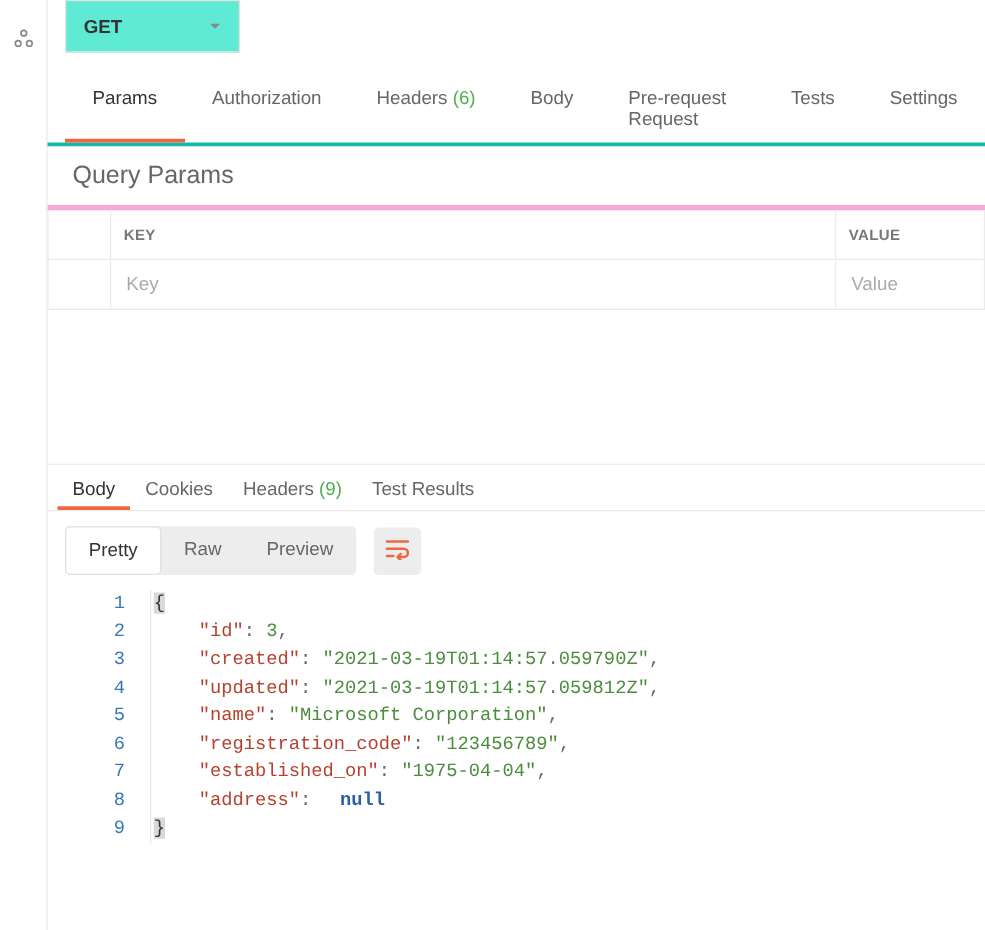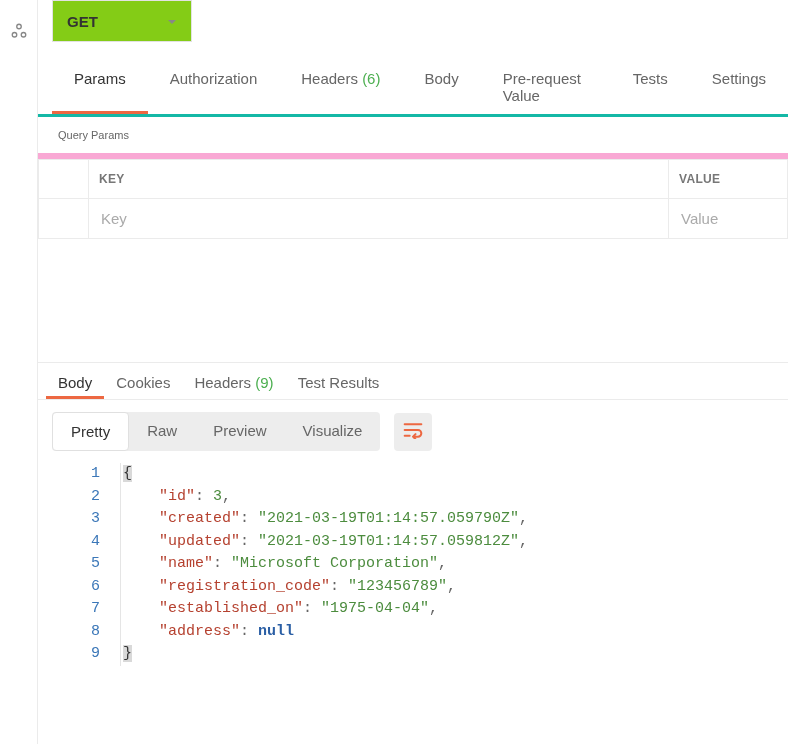--- a/index.html
+++ b/index.html
@@ -22,21 +22,21 @@
     padding-top: 22px;
   }
   .gutter svg { width: 18px; height: 18px; fill: none; stroke: #888; stroke-width: 1.8; }
   .main { flex: 1; display: flex; flex-direction: column; }
   .title-bar { padding: 9px 14px 14px 14px; }
   .title { font-size: 16px; font-weight: 600; color: #333; }
   .url-row { display: flex; padding: 0 0 0 14px; }
   .method-select {
     width: 140px;
     height: 42px;
-    background: #84cc16;
+    background: #5eead4;
     display: flex;
     align-items: center;
     padding: 0 14px;
     justify-content: space-between;
     font-weight: 600;
     font-size: 15px;
     color: #333;
     border: 1px solid #e2e2e2;
     cursor: pointer;
   }
@@ -67,23 +67,23 @@
     cursor: pointer;
   }
   .tab.active {
     color: #333;
     border-bottom: 3px solid #ed6842;
     padding-bottom: 7px;
   }
   .tab .count { color: #4caf50; }
   .section-title {
     padding: 12px 20px;
-    font-size: 11px;
-    color: #666;
-    border-bottom: 6px solid #f9a8d4;
+    font-size: 20px;
+    color: #666;
+    border-bottom: 4px solid #f9a8d4;
   }
   .params-table { width: 100%; border-collapse: collapse; }
   .params-table th {
     text-align: left;
     font-size: 12px;
     color: #777;
     font-weight: 600;
     padding: 12px 10px;
     border: 1px solid #ebebeb;
     letter-spacing: 0.3px;
@@ -176,21 +176,21 @@
     color: #3b77b8;
     user-select: none;
   }
   .ln-col div { height: 22.5px; }
   .code-col { flex: 1; border-left: 1px solid #e5e5e5; padding-left: 2px; }
   .code-col .line { height: 22.5px; white-space: pre; }
   .brace-hl { background: #d9d9d9; }
   .k { color: #b5412f; }
   .s { color: #4c8c3e; }
   .n { color: #4c8c3e; }
-  .nil { color: #2b5fa5; font-weight: 600; }
+  .nil { color: #2b5fa5; font-weight: 600; margin-left: 14px; }
   .punct { color: #666; }
 </style>
 </head>
 <body>
 
 <div class="app">
   <div class="gutter">
     <span>
       <svg viewBox="0 0 24 24">
           <circle cx="12" cy="6" r="3"></circle>
@@ -211,21 +211,21 @@
       </div>
     </div>
 
     <div class="tabs">
       <div class="tab active">Params</div>
       <div class="tab">Authorization</div>
       <div class="tab">
         <span>Headers</span>&nbsp;<span class="count">(6)</span>
       </div>
       <div class="tab">Body</div>
-      <div class="tab">Pre-request Value</div>
+      <div class="tab">Pre-request Request</div>
       <div class="tab">Tests</div>
       <div class="tab">Settings</div>
     </div>
 
     <div class="section-title">Query Params</div>
 
     <table class="params-table">
       <tbody>
           <tr>
         <th class="col-handle"></th>
@@ -249,21 +249,20 @@
         <span>Headers</span>&nbsp;<span class="count">(9)</span>
       </div>
       <div class="resp-tab">Test Results</div>
     </div>
 
     <div class="toolbar">
       <div class="seg-wrap">
         <div class="seg-btn active">Pretty</div>
         <div class="seg-btn">Raw</div>
         <div class="seg-btn">Preview</div>
-        <div class="seg-btn">Visualize</div>
       </div>
       <div class="wrap-btn">
         <span>
           <svg viewBox="0 0 24 20">
               <path d="M2 3 H22 M2 10 H18 A4 4 0 0 1 18 18 H12 M12 18 L15 15 M12 18 L15 21 M2 17 H8" stroke="#ed6842" stroke-width="2.4" fill="none" stroke-linecap="round"></path>
             </svg>
         </span>
       </div>
     </div>
 

